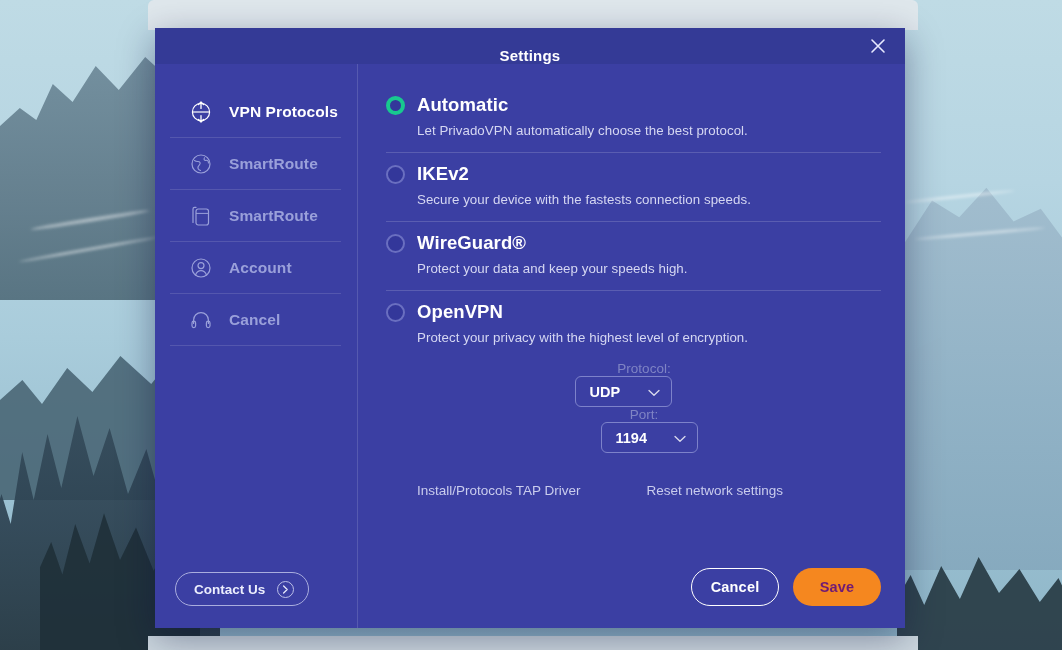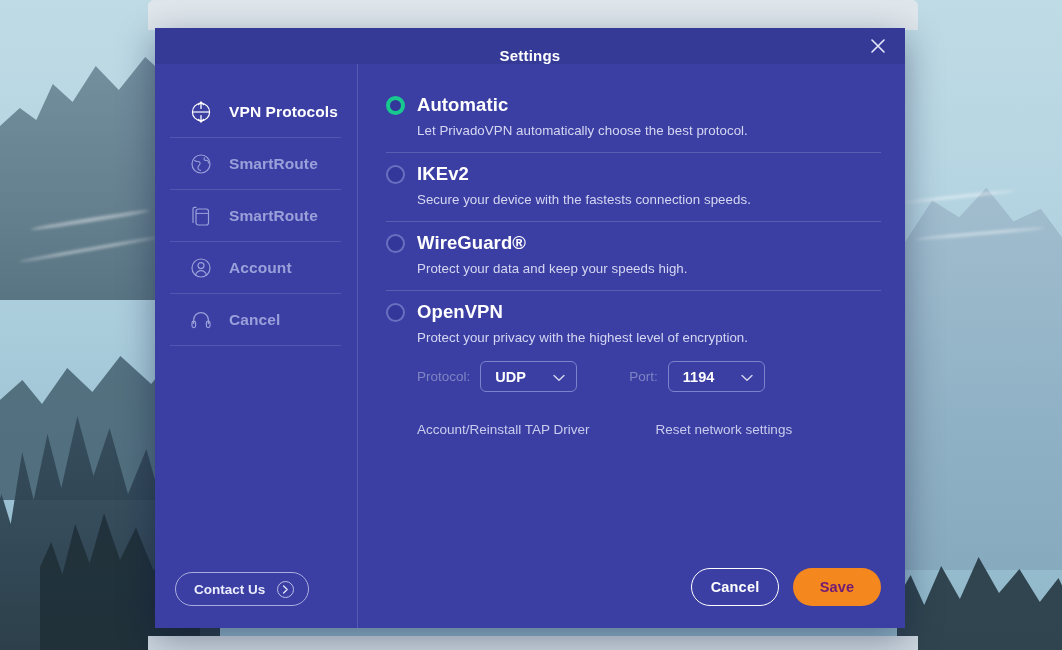--- a/index.html
+++ b/index.html
@@ -248,20 +248,21 @@
     font-size: 13.3px;
     color: #d5d7f2;
     letter-spacing: .05px;
   }
 
   
   #ovpn-options {
     margin: 16px 0 0 31px;
     display: flex;
     align-items: center;
+    flex-direction: column;
   }
   .opt-label {
     font-size: 13.5px;
     color: #7f84c4;
     margin-right: 10px;
   }
   .select {
     display: flex;
     align-items: center;
     justify-content: space-between;
@@ -504,21 +505,21 @@
               <span class="chev">
                 <svg width="12" height="8" viewBox="0 0 12 8" fill="none">
                   <path d="M1 1.6 L6 6.2 L11 1.6" stroke="currentColor" stroke-width="1.4" stroke-linecap="round" stroke-linejoin="round"></path>
                 </svg>
               </span>
             </div>
           </div>
 
 
           <div id="links-row">
-            <span class="text-link" id="link-tap">Account/Reinstall TAP Driver</span>
+            <span class="text-link" id="link-tap">Install/Protocols TAP Driver</span>
             <span class="text-link" id="link-reset">Reset network settings</span>
           </div>
         </div>
 
         <div id="footer">
           <button class="btn" id="btn-cancel">Cancel</button>
           <button class="btn" id="btn-save">Save</button>
         </div>
 
       </div>

